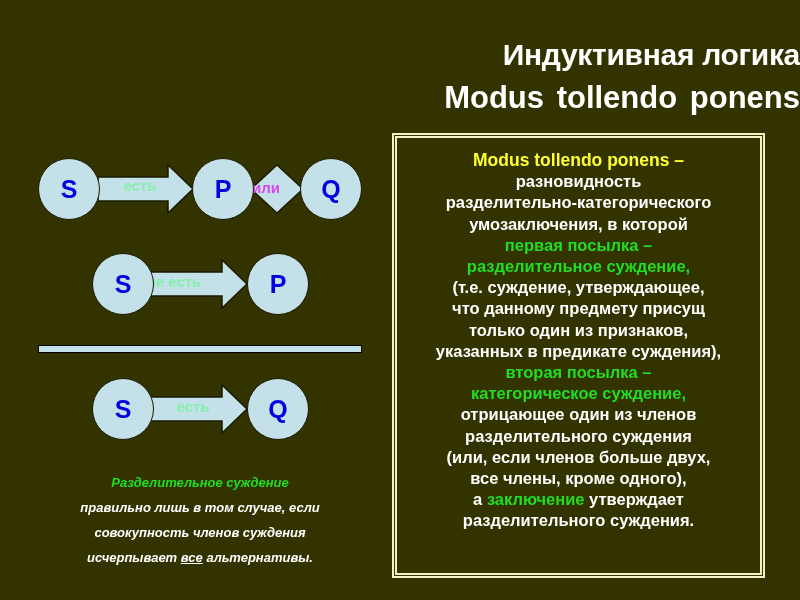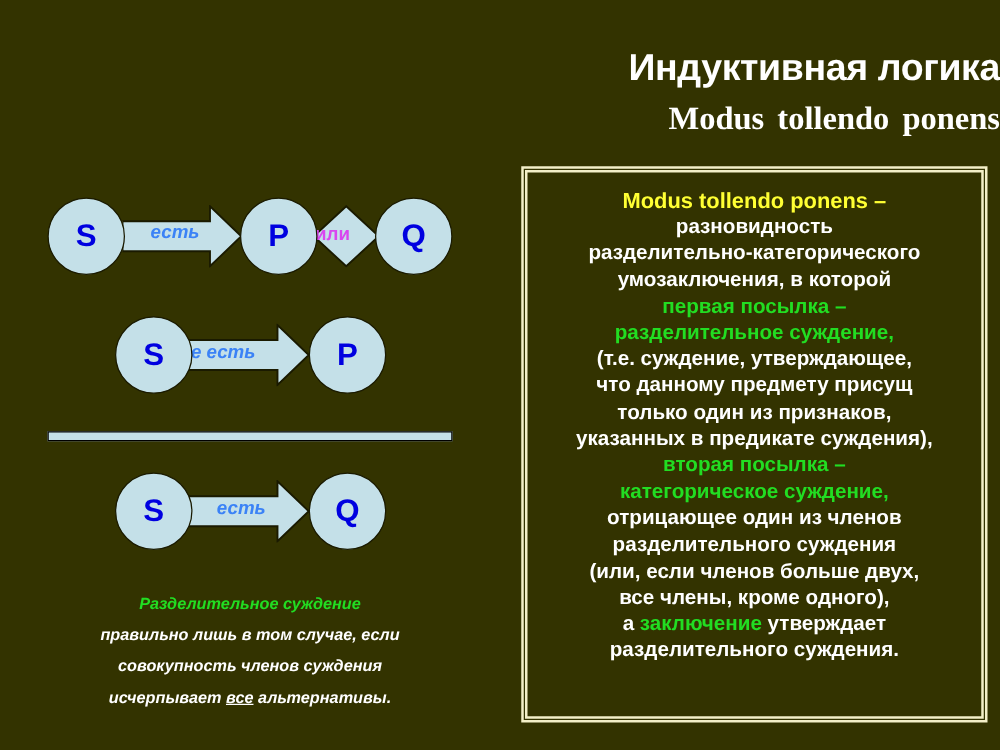--- a/index.html
+++ b/index.html
@@ -7,54 +7,53 @@
       width:800px; height:600px; overflow:hidden;
       background:#333300;
       font-family:"Liberation Sans", sans-serif;
       position:relative;
     }
     .title {
       position:absolute; left:0; width:800px; text-align:right;
       color:#ffffff; font-weight:bold;
     }
     #t1 { top:38px; font-size:30px; letter-spacing:-0.3px; }
-    #t2 { top:80px; font-size:26px; word-spacing:4px;font-family:Liberation Serif, serif; }
+    #t2 { top:80px; font-size:31px; word-spacing:4px; }
 
     .diagram { position:absolute; left:0; top:0; width:400px; height:600px; }
     .circle {
       position:absolute; width:62px; height:62px; border-radius:50%;
       background:#c4e0e8; border:1.5px solid #1a1a00;
       box-sizing:border-box;
       display:flex; align-items:center; justify-content:center;
       color:#0000e0; font-weight:bold; font-size:25px;
     }
     .arrow { position:absolute; }
     .arrow-label {
-      position:absolute; color:#3b82f6; font-weight:bold; font-size:15px;
+      position:absolute; color:#86efac; font-weight:bold; font-size:15px;
       text-align:center;
-      font-style:italic;
     }
     .diamond-label {
       position:absolute; color:#d946ef; font-weight:bold; font-size:15px;
       text-align:left;
     }
     .divider {
       position:absolute; left:38px; top:345px; width:324px; height:8px;
       background:#c4e0e8; border:1.5px solid #000; box-sizing:border-box;
     }
     .note {
       position:absolute; left:10px; top:470px; width:380px; text-align:center;
       font-style:italic; font-weight:bold; font-size:13px; line-height:25px;
       color:#ffffff;
     }
     .note .green { color:#22dd22; }
     .note u { text-decoration:underline; }
 
     .defbox {
-      position:absolute; left:417px; top:133px; width:373px; height:445px;
+      position:absolute; left:392px; top:133px; width:373px; height:445px;
       box-sizing:border-box; border:5px double #f4f0c8;
       padding:12px 6px 0 6px; text-align:center;
       color:#ffffff; font-weight:bold; font-size:16.5px; line-height:21.2px;
     }
     .defbox .yellow { color:#ffff33; font-size:17.5px; }
     .defbox .green { color:#22dd22; }
   </style>
 </head>
 <body>
 

